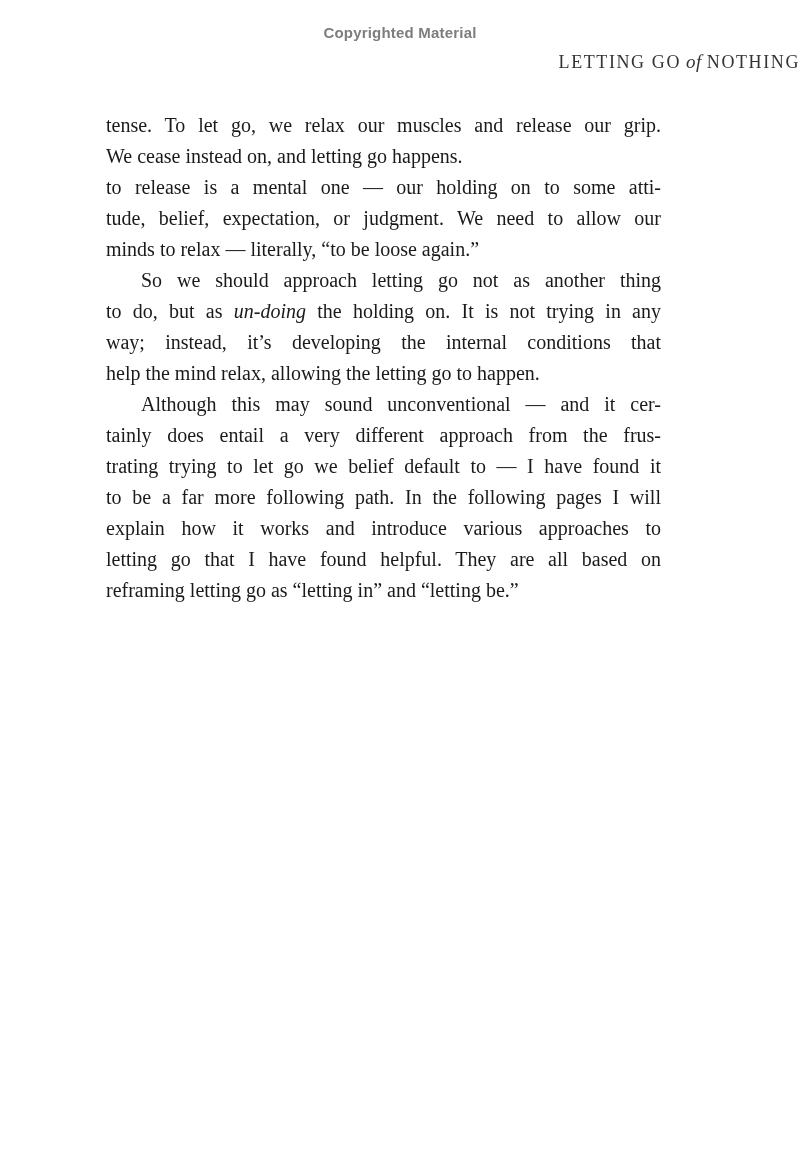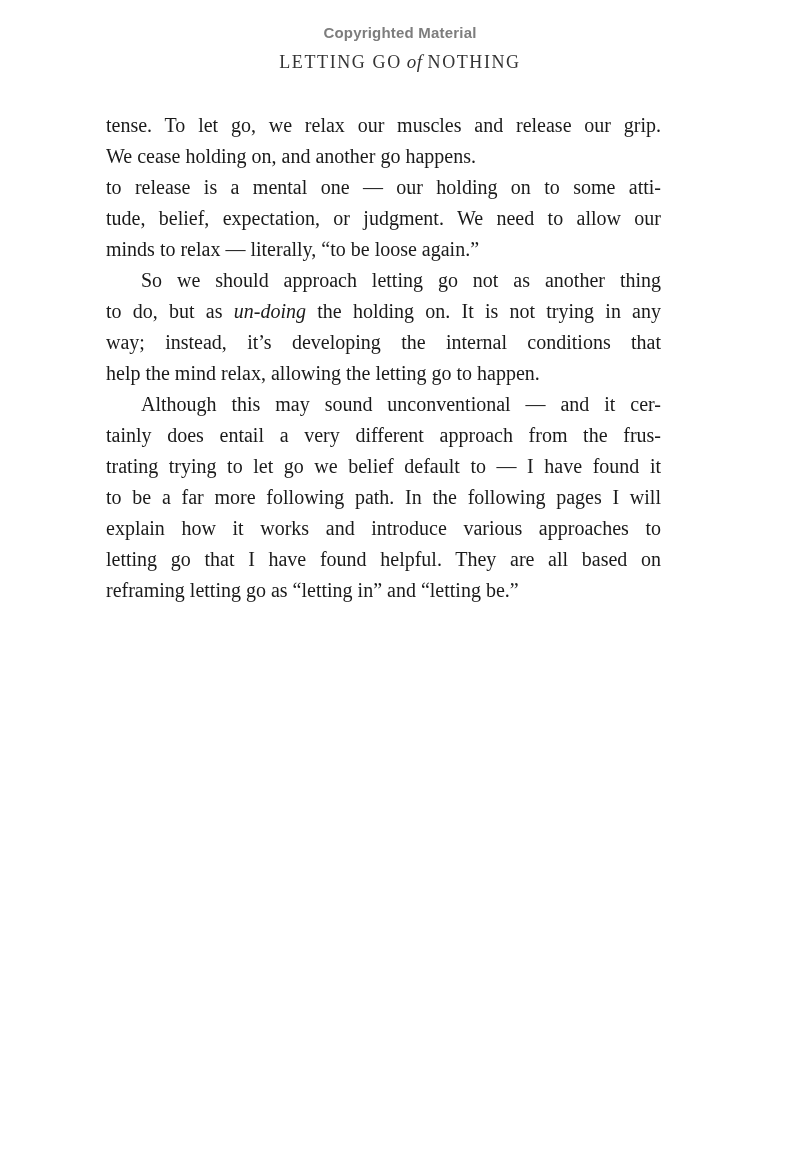--- a/index.html
+++ b/index.html
@@ -27,21 +27,21 @@
     letter-spacing: 0.2px;
     color: var(--watermark-color, #7d7d7d);
   }
   .watermark.top { top: 24px; }
   .watermark.bottom { top: 1111px; z-index: 1; }
   .running-head {
     position: absolute;
     top: 50px;
     left: 0;
     width: 100%;
-    text-align: center;
+    text-align: right;
     font-size: 18px;
     line-height: 24px;
     letter-spacing: 1.6px;
     color: var(--header-color, #333333);
   }
   .running-head .of {
     font-style: italic;
     font-size: 19px;
     letter-spacing: 0.5px;
     margin: 0 5px;
@@ -92,21 +92,21 @@
 <div class="page">
 
   <div class="watermark top">Copyrighted Material</div>
 
   <div class="running-head">
     <span>LETTING GO</span><span class="of">of</span><span>NOTHING</span>
   </div>
 
   <div class="body-text" id="body-lines">
       <div class="line just"><span>tense. To let go, we relax our muscles and release our grip.</span></div>
-      <div class="line"><span>We cease holding on, and another go happens.</span></div>
+      <div class="line"><span>We cease instead on, and letting go happens.</span></div>
       <div class="line just"><span>to release is a mental one — our holding on to some atti-</span></div>
       <div class="line just"><span>tude, belief, expectation, or judgment. We need to allow our</span></div>
       <div class="line"><span>minds to relax — literally, “to be loose again.”</span></div>
       <div class="line just ind"><span>So we should approach letting go not as another thing</span></div>
       <div class="line just"><span>to do, but as </span><em>un-doing</em><span> the holding on. It is not trying in any</span></div>
       <div class="line just"><span>way; instead, it’s developing the internal conditions that</span></div>
       <div class="line"><span>help the mind relax, allowing the letting go to happen.</span></div>
       <div class="line just ind"><span>Although this may sound unconventional — and it cer-</span></div>
       <div class="line just"><span>tainly does entail a very different approach from the frus-</span></div>
       <div class="line just"><span>trating trying to let go we belief default to — I have found it</span></div>

